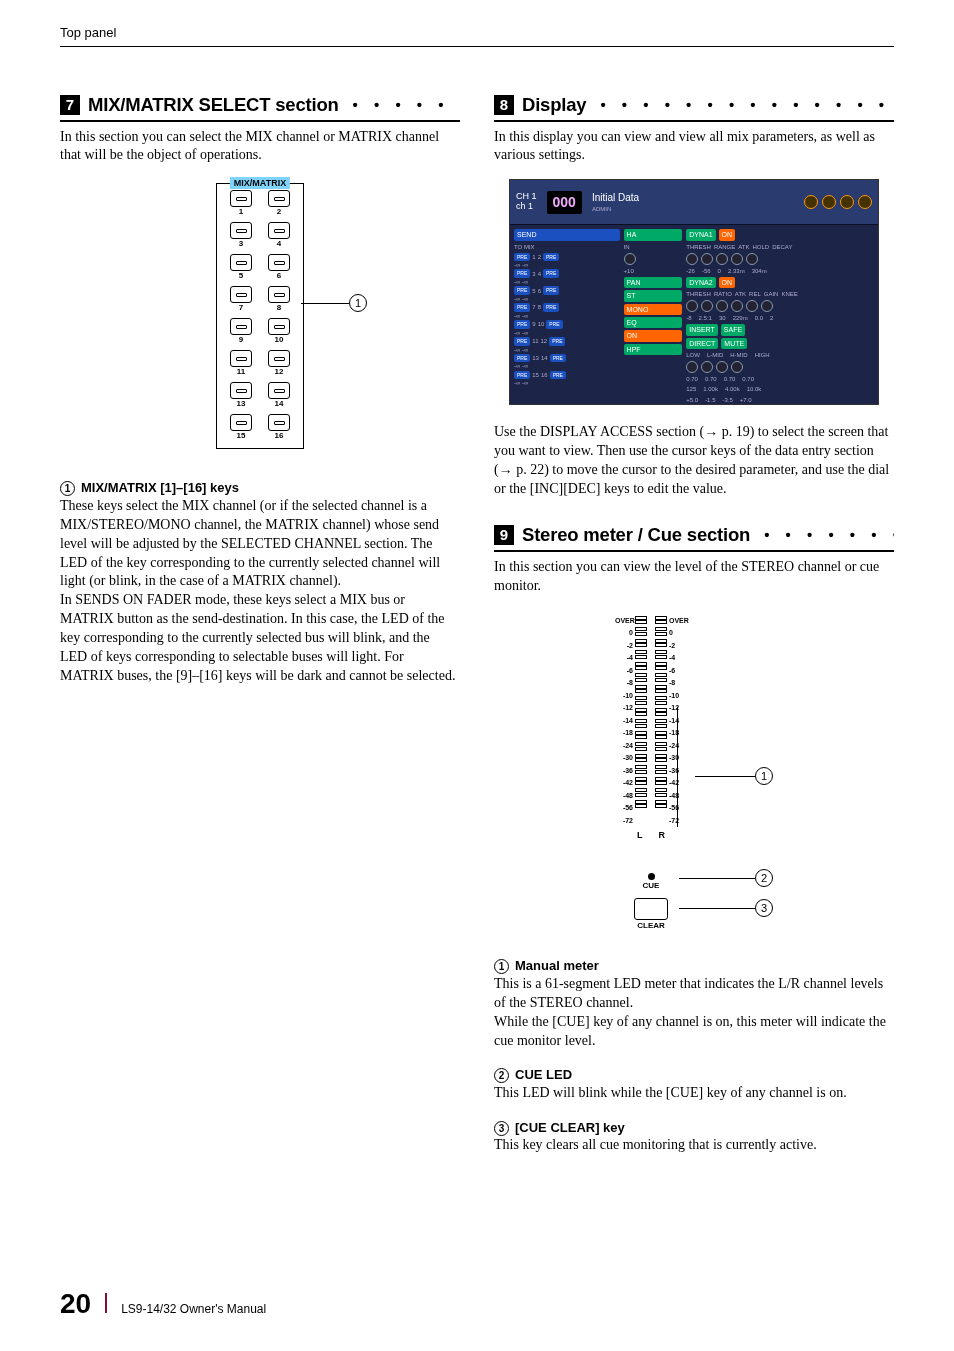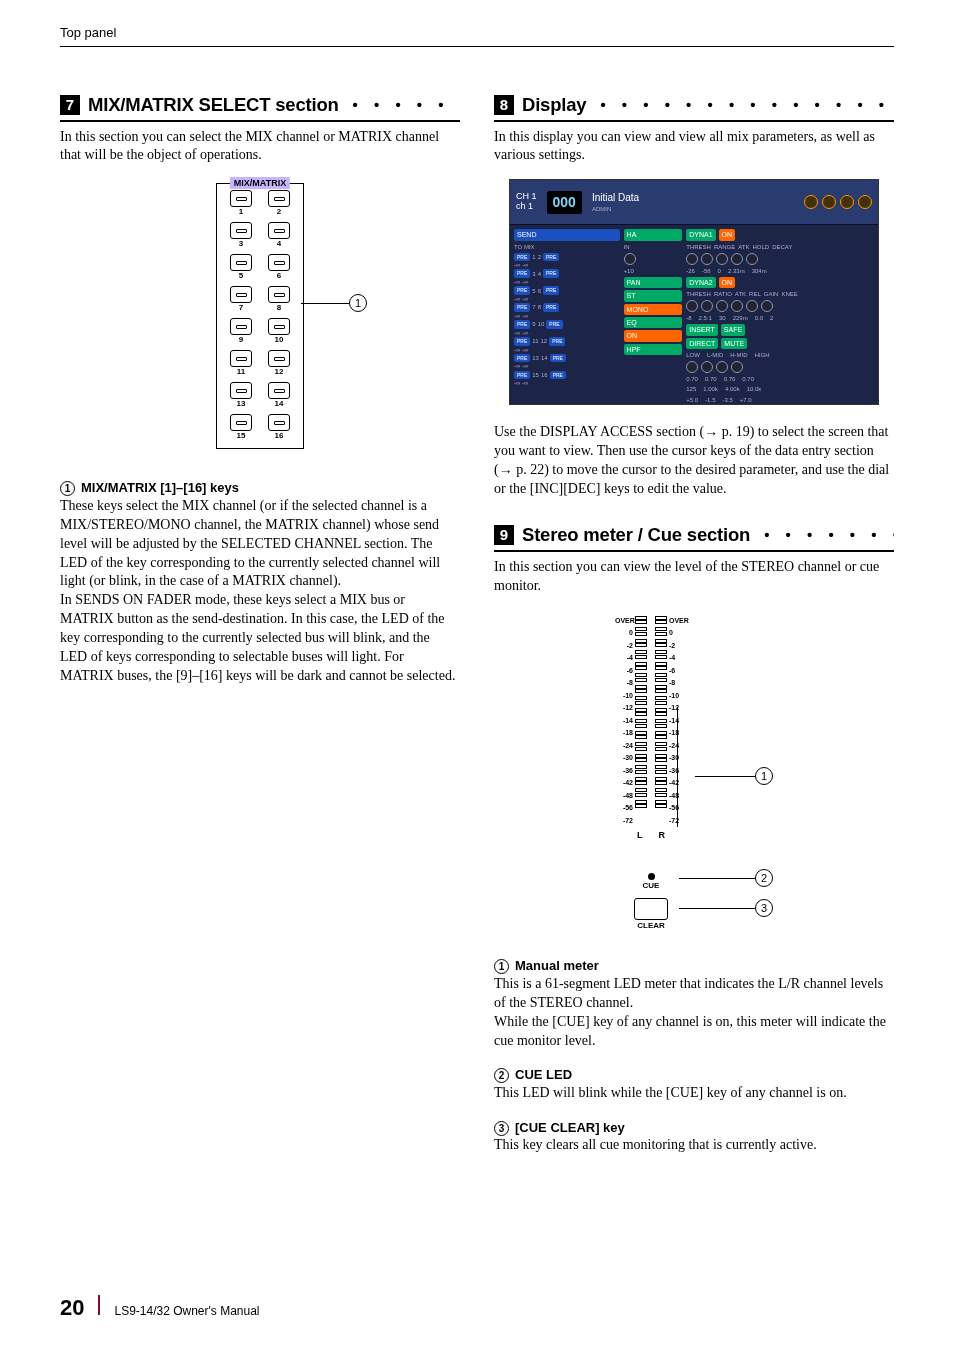--- a/index.html
+++ b/index.html
@@ -74,21 +74,21 @@
     position: relative;
   }
   .mixmat-box {
     border: 1px solid #000;
     position: relative;
     padding: 6px 10px 8px 10px;
   }
   .mixmat-label {
     position: absolute;
     top: -7px; left: 50%; transform: translateX(-50%);
-    background: #c4b5fd;
+    background: #7dd3fc;
     padding: 0 4px;
     font-family: Arial, Helvetica, sans-serif;
     font-weight: bold;
     font-size: 9px;
   }
   .key-grid {
     display: grid;
     grid-template-columns: repeat(2, 28px);
     gap: 6px 10px;
   }
@@ -158,21 +158,21 @@
     font-family: Arial;
     color:#bfd0ff;
     font-size:8px;
   }
   .disp-top {
     height:20%; background:#2a3b70;
     display:flex; align-items:center; gap:10px; padding:0 6px;
     border-bottom:1px solid #0a0f25;
   }
   .disp-ch { color:#fff; font-size:9px; line-height:1.1;}
-  .disp-scene { background:#000;color:#7dd3fc;font-size:14px;font-weight:bold;padding:2px 6px;border-radius:2px;}
+  .disp-scene { background:#000;color:#f0abfc;font-size:14px;font-weight:bold;padding:2px 6px;border-radius:2px;}
   .disp-name { color:#fff; font-size:10px;}
   .disp-dials{ margin-left:auto; display:flex; gap:4px;}
   .dd-dial{width:14px;height:14px;border:1px solid #f90;border-radius:50%;background:#443300;}
   .disp-body { padding:4px 4px; display:flex; gap:4px; height:80%;}
   .disp-col { flex:1; display:flex; flex-direction:column; gap:2px;}
   .tag-g{ background:#0a6; color:#fff; font-size:7px; padding:1px 3px; border-radius:2px; display:inline-block;}
   .tag-b{ background:#1a50c0; color:#fff; font-size:7px; padding:1px 3px; border-radius:2px; display:inline-block;}
   .tag-o{ background:#f60; color:#fff; font-size:7px; padding:1px 3px; border-radius:2px; display:inline-block;}
   .mini-knob{width:12px;height:12px;border:1px solid #89a;border-radius:50%;display:inline-block;background:#223;}
   .mini-row{display:flex;gap:3px;align-items:center;flex-wrap:wrap;}
@@ -209,21 +209,21 @@
 
   .footer{
     position:absolute;
     left:60px; bottom:28px;
     display:flex;
     align-items:baseline;
     gap:12px;
     font-family: Arial, Helvetica, sans-serif;
   }
   .pagenum{
-    font-size:22px;
+    font-size:28px;
     font-weight:bold;
   }
   .foot-rule{
     width:2px; height:20px;
     background:#7f0d36;
     margin:0 2px;
   }
   .foot-text{ font-size:12px;}
 </style>
 </head>

